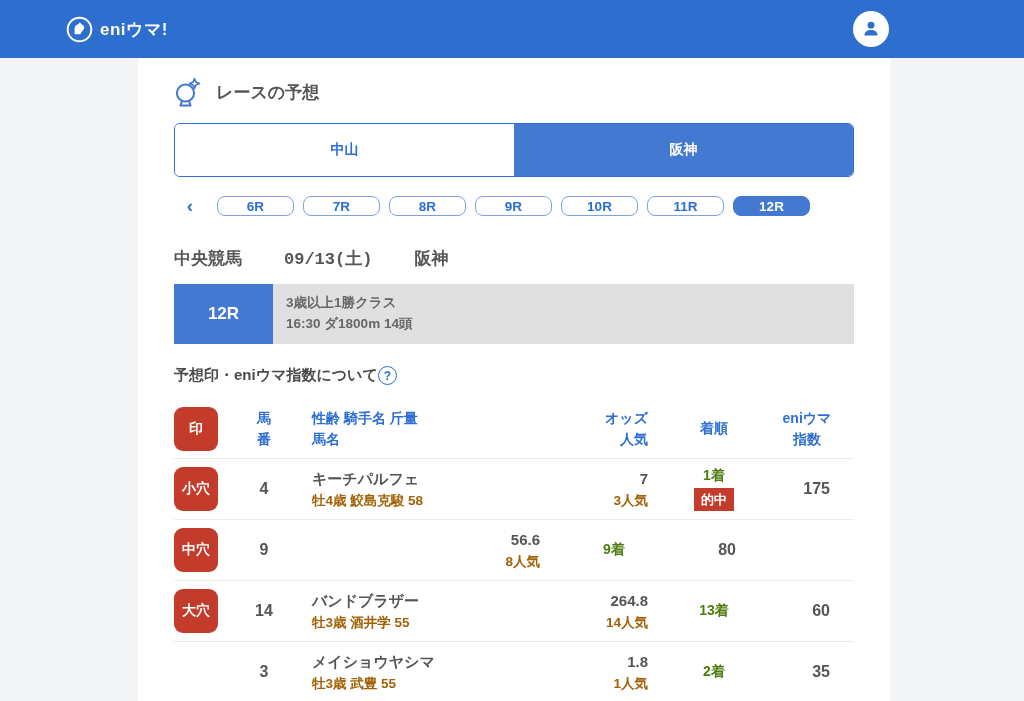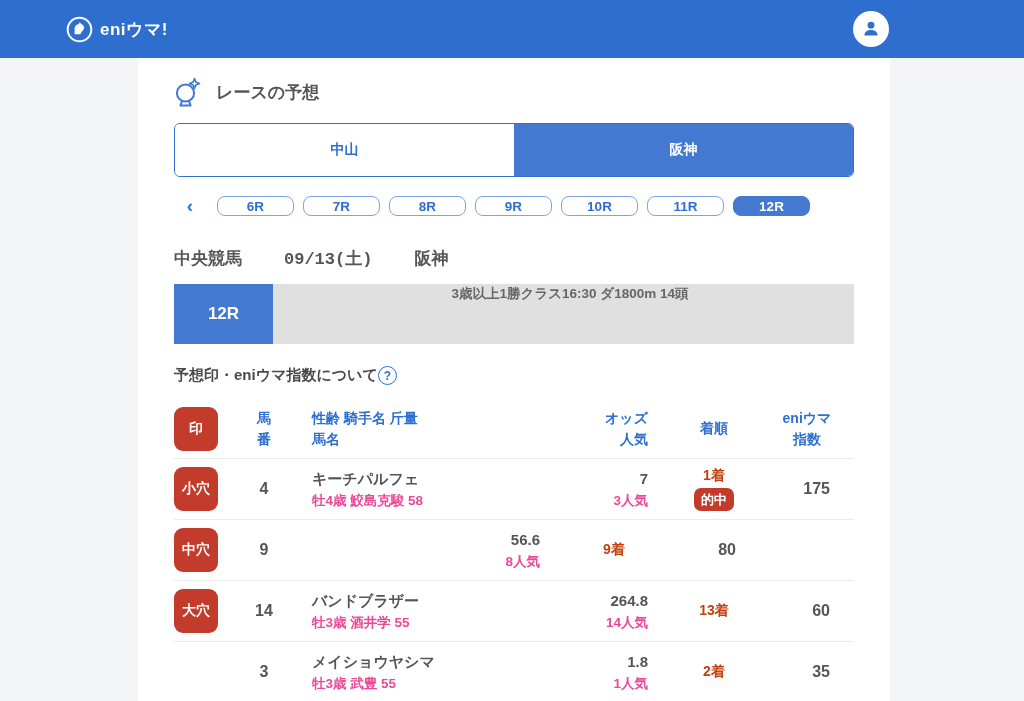--- a/index.html
+++ b/index.html
@@ -52,21 +52,21 @@
   
   .date-line { margin-top: 23px; display: flex; gap: 42px; color: #565656; font-size: 17px; font-family: Liberation Mono, monospace; }
   
   .race-banner { margin-top: 14px; height: 60px; display: flex; }
   .race-banner-no {
     width: 99px; background: #4379d0; color: #ffffff; font-size: 17px;
     display: flex; align-items: center; justify-content: center;
   }
   .race-banner-info {
     flex: 1; background: #e0e0e0; color: #666666; font-size: 13.5px;
-    display: flex; flex-direction: row; justify-content: center;
+    display: flex; flex-direction: column; justify-content: center;
     padding-left: 13px; line-height: 1.55;
   }
   
   .about-line { margin-top: 22px; display: flex; align-items: center; color: #4a4a4a; font-size: 15px; }
   .help-icon {
     width: 19px; height: 19px; border: 1.6px solid #2e6fd1; border-radius: 50%;
     color: #2e6fd1; font-size: 12px; display: flex; align-items: center; justify-content: center;
     cursor: pointer;
   }
   
@@ -80,26 +80,26 @@
     width: 44px; height: 44px; border-radius: 9px; background: #c23b2b;
     color: #ffffff; font-size: 14px;
     display: flex; align-items: center; justify-content: center;
   }
   .col-center { text-align: center; }
   .col-name { padding-left: 16px; text-align: left; }
   .col-odds { padding-right: 20px; text-align: right; }
   .col-index { padding-right: 24px; text-align: right; }
   .head .blue2 { color: #2e6fd1; font-size: 14px; line-height: 1.5; }
   .cell-main { color: #555555; font-size: 15px; line-height: 1.6; }
-  .cell-sub { color: #ec4899; font-size: 13.5px; line-height: 1.5; }
+  .cell-sub { color: #a16207; font-size: 13.5px; line-height: 1.5; }
   .num-cell { color: #555555; font-size: 16px; }
-  .result-text { color: #c2410c; font-size: 14px; }
+  .result-text { color: #4d7c0f; font-size: 14px; }
   .hit-badge {
     display: inline-block; margin-top: 3px; background: #c23b2b; color: #ffffff;
-    border-radius: 7px; padding: 2.5px 7px; font-size: 13px;
+    border-radius: 0; padding: 2.5px 7px; font-size: 13px;
   }
 </style>
 </head>
 <body>
 
 <div class="appbar">
   <div class="logo">
     <span style="display:flex">
       <svg width="27" height="27" viewBox="0 0 27 27">
         <circle cx="13.5" cy="13.5" r="11.8" fill="none" stroke="#ffffff" stroke-width="2"></circle>

